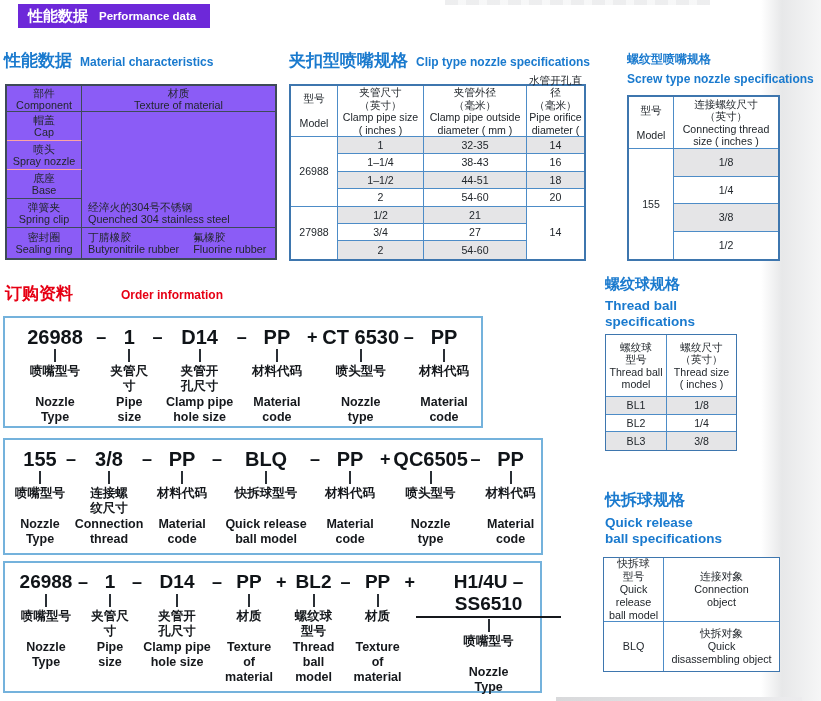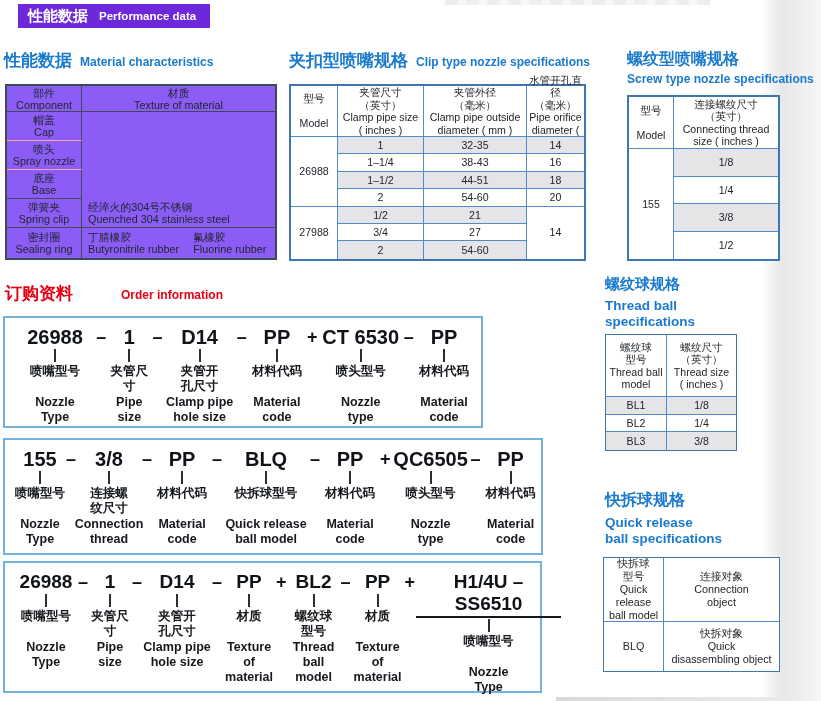--- a/index.html
+++ b/index.html
@@ -153,21 +153,21 @@
   <div class="cell b-br b-bb shade" style="grid-column:2;grid-row:6;">1/2</div>
   <div class="cell b-br b-bb shade" style="grid-column:3;grid-row:6;">21</div>
   <div class="cell b-br b-bb" style="grid-column:2;grid-row:7;">3/4</div>
   <div class="cell b-br b-bb" style="grid-column:3;grid-row:7;">27</div>
   <div class="cell b-br shade" style="grid-column:2;grid-row:8;">2</div>
   <div class="cell b-br shade" style="grid-column:3;grid-row:8;">54-60</div>
   <div class="cell" style="grid-column:4;grid-row:6/9;">14</div>
 </div>
 
 <div class="abs" style="left:627px;top:49px;">
-  <div class="t-zh" style="font-size:16px;">螺纹型喷嘴规格</div>
+  <div class="t-zh" style="font-size:12px;">螺纹型喷嘴规格</div>
   <div class="t-en" style="margin-top:3px;">Screw type nozzle specifications</div>
 </div>
 
 <div class="abs btable stable">
   <div class="cell pre b-br b-bb" style="grid-column:1;grid-row:1;">型号
 
 Model</div>
   <div class="cell pre b-bb" style="grid-column:2;grid-row:1;">连接螺纹尺寸
 （英寸）
 Connecting thread

